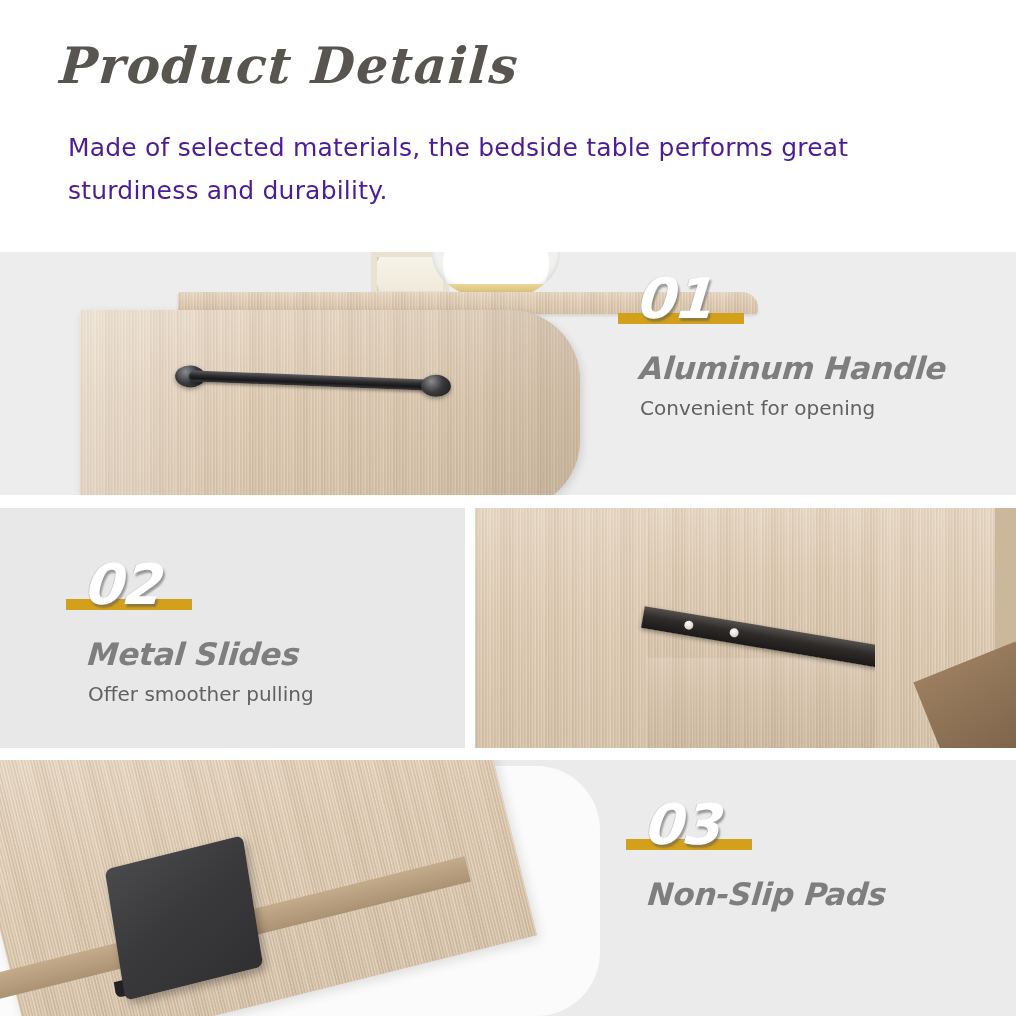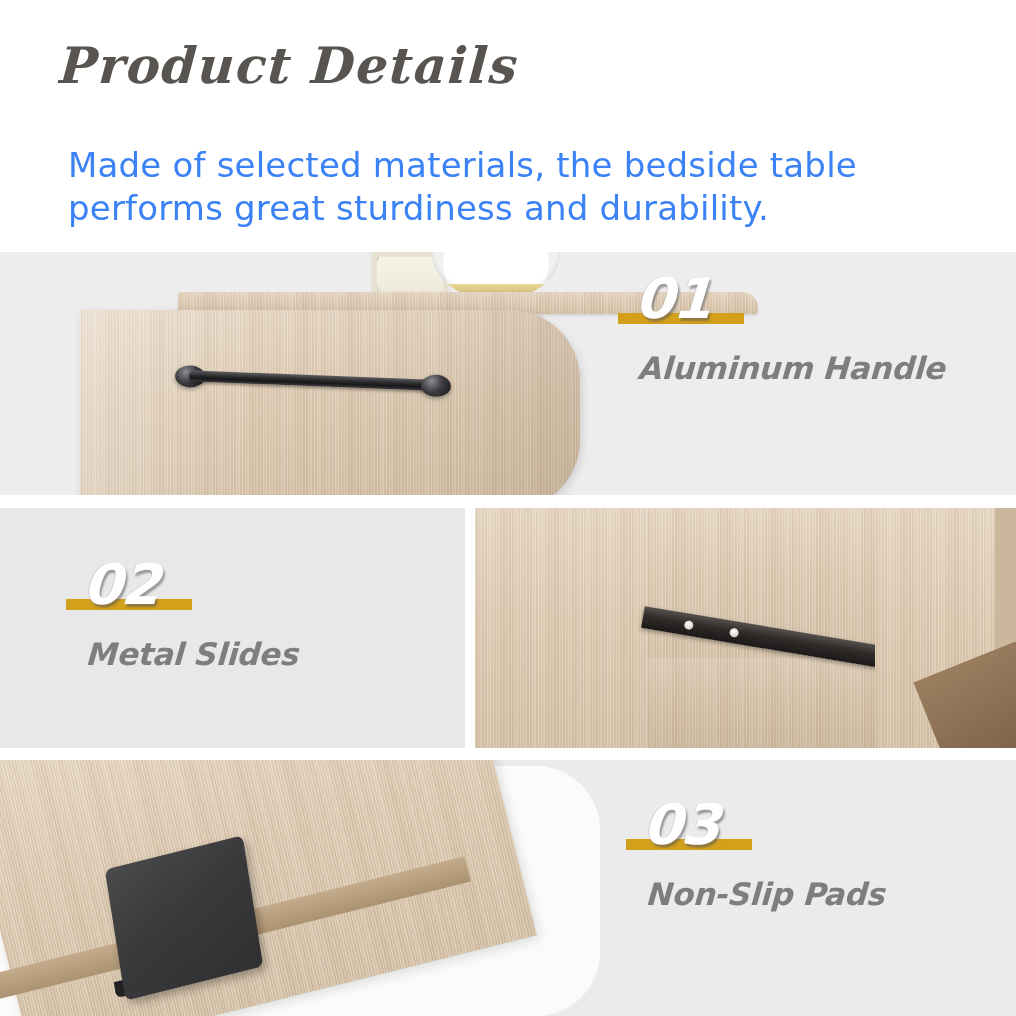--- a/index.html
+++ b/index.html
@@ -17,25 +17,25 @@
     position:absolute; left:60px; top:36px;
     font-family:"DejaVu Serif", serif;
     font-style:italic;
     font-weight:700;
     font-size:50px;
     letter-spacing:1.5px;
     color:#58544f;
     transform:skewX(-4deg);
   }
   .subtitle {
-    position:absolute; left:68px; top:144px; width:880px;
-    font-family:"DejaVu Sans", sans-serif;
-    font-size:34px;
+    position:absolute; left:68px; top:126px; width:880px;
+    font-family:"DejaVu Sans", sans-serif;
+    font-size:25px;
     line-height:43px;
-    color:#3b82f6;
+    color:#4c1d95;
     letter-spacing:0.2px;
   }
 
   
   .panel { position:absolute; left:0; width:1016px; overflow:hidden; }
   .panel-1 { top:252px; height:243px; background:#ededed; }
   .panel-2 { top:508px; height:240px; background:#e8e8e8; }
   .panel-3 { top:760px; height:256px; background:#ebebeb; }
 
   
@@ -238,31 +238,33 @@
         <div class="p1-handle-cap right"></div>
       </div>
     </div>
 
     <div class="feat" style="left:640px; top:18px;">
       <div class="num-wrap">
         <span class="gold-bar"></span>
         <span class="num">01</span>
       </div>
       <div class="feat-title">Aluminum Handle</div>
+      <div class="feat-sub">Convenient for opening</div>
     </div>
   </div>
 
   <div class="panel panel-2">
 
     <div class="feat" style="left:88px; top:48px;">
       <div class="num-wrap">
         <span class="gold-bar"></span>
         <span class="num">02</span>
       </div>
       <div class="feat-title">Metal Slides</div>
+      <div class="feat-sub">Offer smoother pulling</div>
     </div>
 
     <div class="p2-photo">
       <div class="p2-left-post wood"></div>
       <div class="p2-left-post2 wood"></div>
       <div class="p2-cavity"></div>
       <div class="p2-inner-wood wood"></div>
       <div class="p2-drawer-face wood"></div>
       <div class="p2-slide">
         <div class="p2-screw s1"></div>

